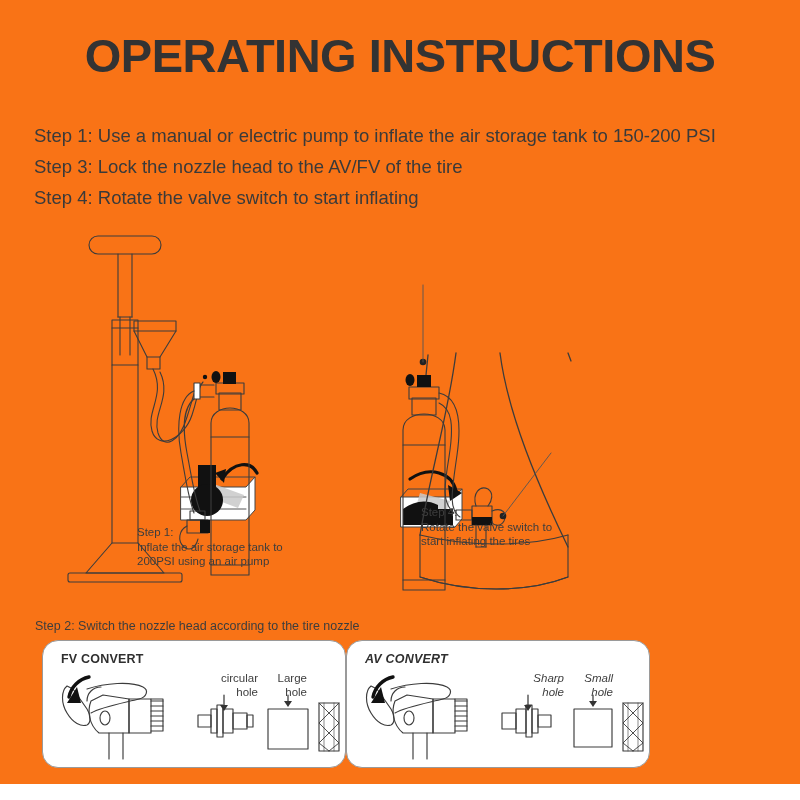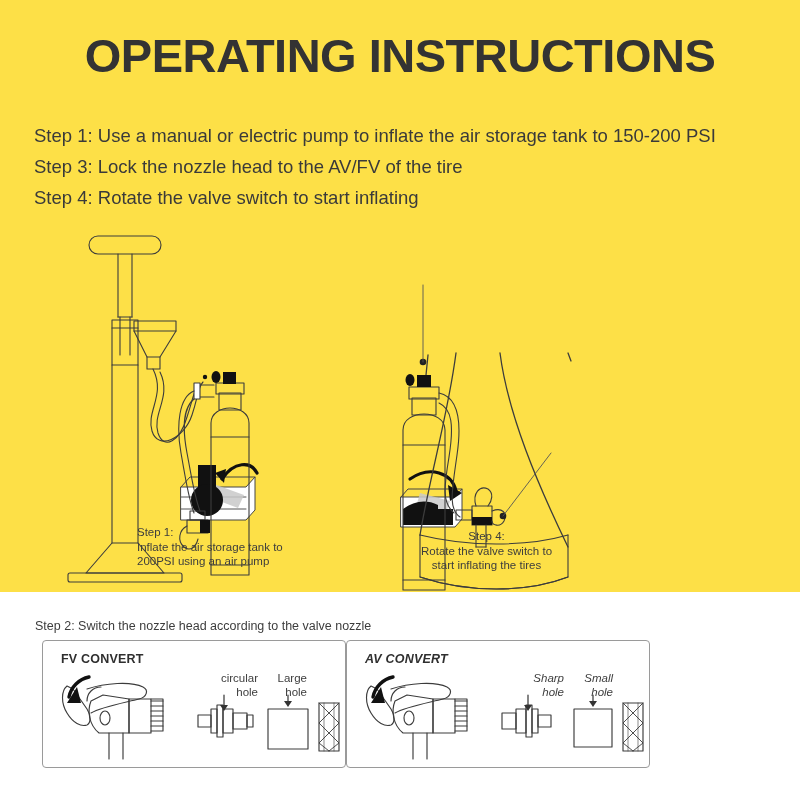--- a/index.html
+++ b/index.html
@@ -11,22 +11,22 @@
     width: 800px;
     height: 800px;
     position: relative;
     font-family: "Liberation Sans", sans-serif;
     color: #333333;
     overflow: hidden;
   }
   #page {
     position: absolute;
     left: 0; top: 0;
-    width: 800px; height: 592px;
-    background: #fde047;
+    width: 800px; height: 784px;
+    background: #f97316;
   }
 
   
   #title {
     position: absolute;
     left: 0; top: 28px;
     width: 800px;
     text-align: center;
     font-size: 47px;
     font-weight: bold;
@@ -59,37 +59,37 @@
 
   
   .anno {
     position: absolute;
     font-size: 11.5px;
     line-height: 14.5px;
     color: #3d3d3d;
     white-space: nowrap;
   }
   #anno-step1 { left: 137px; top: 300px; }
-  #anno-step4 { left: 421px; top: 304px; text-align: center; }
+  #anno-step4 { left: 421px; top: 280px; }
   #anno-step3 { left: 506px; top: 441px; }
 
   
   #bottom-caption {
     position: absolute;
     left: 35px; top: 619px;
     font-size: 12.5px;
     color: #3d3d3d;
     white-space: nowrap;
   }
   .panel {
     position: absolute;
     top: 640px;
     height: 128px;
     border: 1.4px solid #9a9a9a;
-    border-radius: 4px;
+    border-radius: 16px;
     background: #ffffff;
     box-sizing: border-box;
   }
   #panel-fv { left: 42px; width: 304px; }
   #panel-av { left: 346px; width: 304px; font-style: italic; }
   .panel-title {
     position: absolute;
     left: 18px; top: 11px;
     font-size: 12.5px;
     font-weight: bold;
@@ -270,21 +270,21 @@
       <div>start inflating the tires</div>
     </div>
 
     <div class="anno" id="anno-step3">
       <div>Step 3:</div>
       <div>Lock the nozzle head</div>
       <div>to the AV/FV of the tire</div>
     </div>
   </div>
 
-  <div id="bottom-caption">Step 2: Switch the nozzle head according to the valve nozzle</div>
+  <div id="bottom-caption">Step 2: Switch the nozzle head according to the tire nozzle</div>
 
   <div class="panel" id="panel-fv">
     <div class="panel-title">FV CONVERT</div>
 
     <div class="hole-label" style="left:155px; top:30px;">
       <div>circular</div>
       <div>hole</div>
     </div>
     <div class="hole-label" style="left:204px; top:30px;">
       <div>Large</div>

